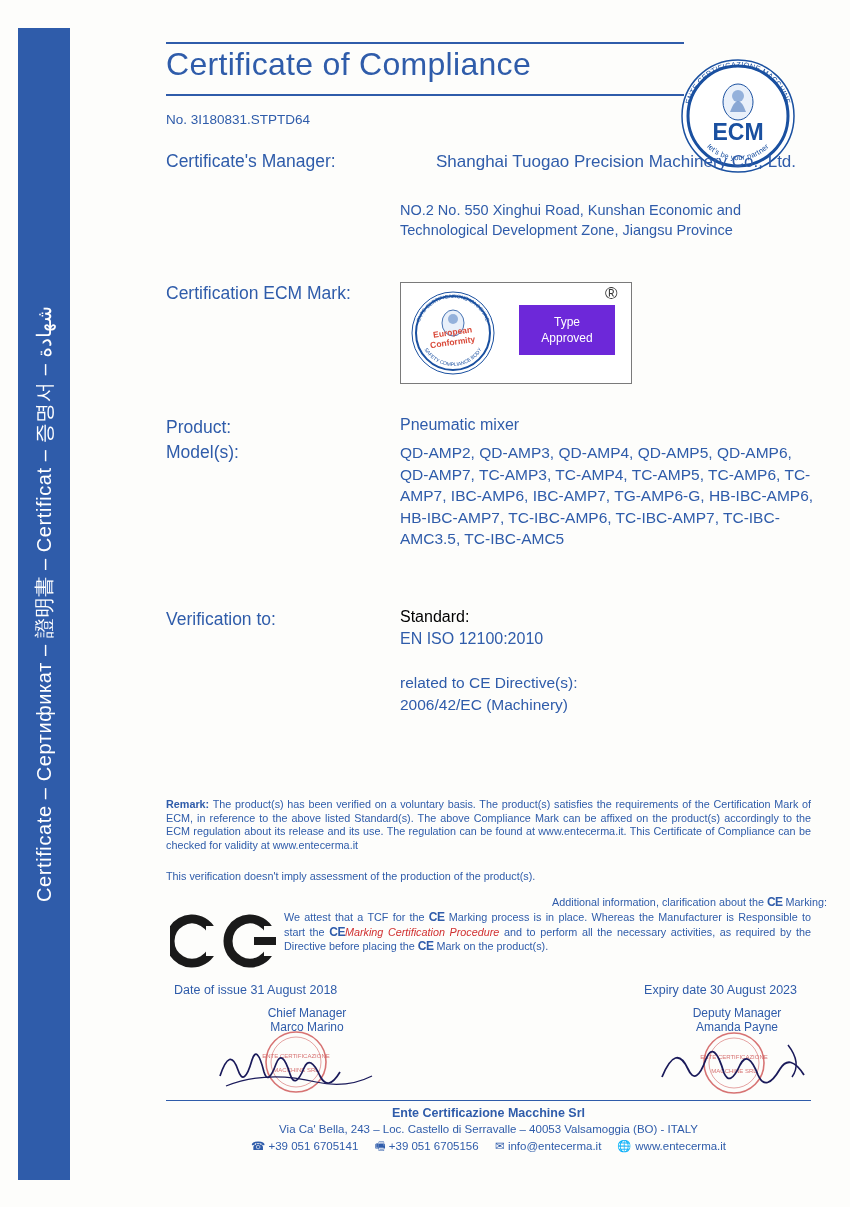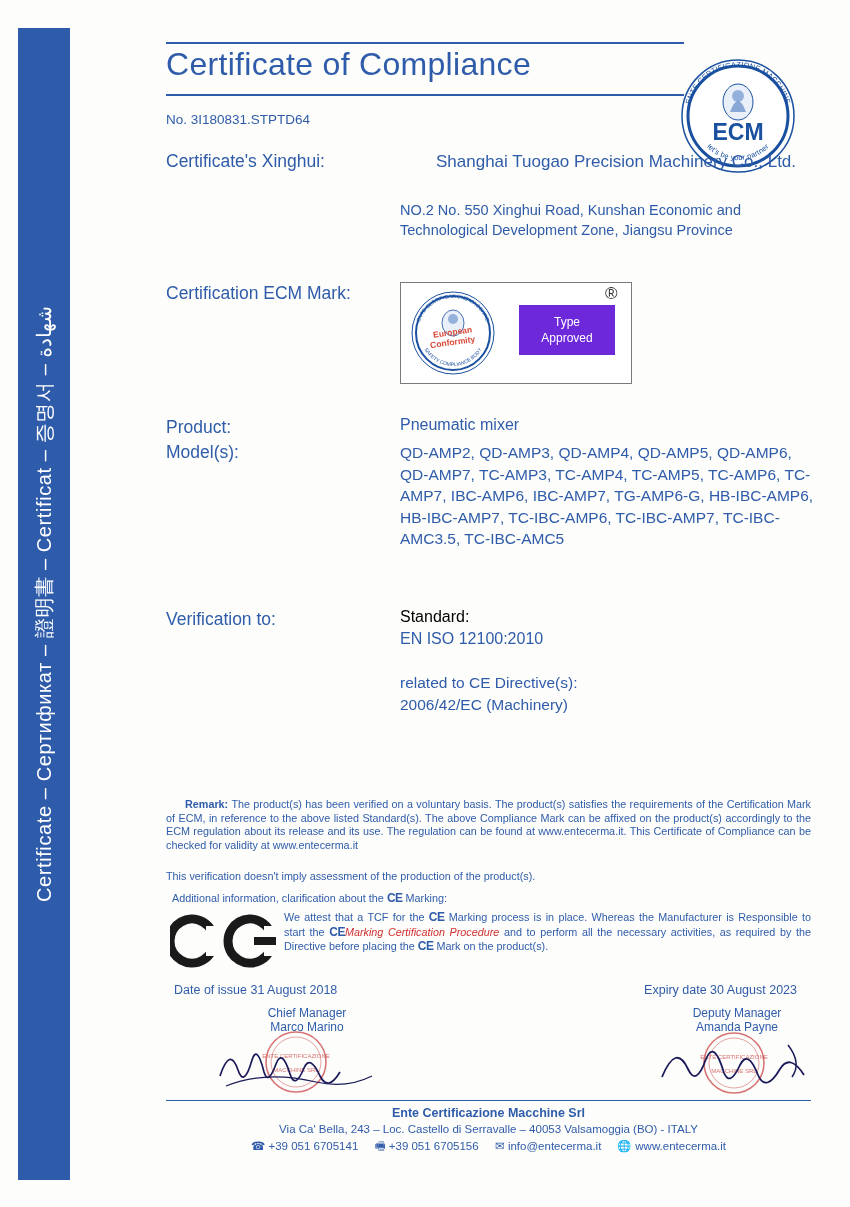--- a/index.html
+++ b/index.html
@@ -246,38 +246,39 @@
   #remark {
     position: absolute;
     left: 14px;
     top: 770px;
     width: 645px;
     color: #2f5caa;
     font-size: 10.8px;
     line-height: 13.6px;
     text-align: justify;
   }
-  #remark b { font-weight: bold; margin-left: 19px; }
+  #remark b { font-weight: bold; }
   #remark-2 {
     position: absolute;
     left: 14px;
     top: 842px;
     width: 645px;
     color: #2f5caa;
     font-size: 10.8px;
     line-height: 13.6px;
   }
   #addl-info {
     position: absolute;
-    left: 20px;
+    left: 30px;
     top: 864px;
     width: 645px;
     color: #2f5caa;
     font-size: 10.8px;
-    line-height: 13px;
+    line-height: 20px;
+    text-align: right;
   }
 
   
   #ce-big {
     position: absolute;
     left: 18px;
     top: 884px;
     width: 120px;
     height: 58px;
   }
@@ -387,21 +388,21 @@
         </text>
         <ellipse cx="60" cy="46" rx="15" ry="18" fill="#e9f0fa" stroke="#1a50a0" stroke-width="1"></ellipse>
         <path d="M52 56 q8 -22 16 0 z" fill="#3b6bb5" opacity="0.55"></path>
         <circle cx="60" cy="40" r="6" fill="#6f95cd" opacity="0.7"></circle>
         <rect x="22" y="66" width="76" height="22" rx="3" fill="#ffffff"></rect>
         <text x="60" y="84" text-anchor="middle" font-size="23" font-weight="bold" fill="#1a50a0" font-family="Liberation Sans, sans-serif">ECM</text>
       </svg>
     </div>
 
     <div class="row" id="row-holder">
-      <div class="label">Certificate's Xinghui:</div>
+      <div class="label">Certificate's Manager:</div>
       <div id="holder-name">Shanghai Tuogao Precision Machinery Co., Ltd.</div>
       <div id="holder-address">NO.2 No. 550 Xinghui Road, Kunshan Economic and Technological Development Zone, Jiangsu Province</div>
     </div>
 
     <div class="row" id="row-mark">
       <div class="label">Certification ECM Mark:</div>
       <div id="mark-box">
         <div id="mark-badge">
           <svg viewBox="0 0 88 88" width="88" height="88">
             <defs>

